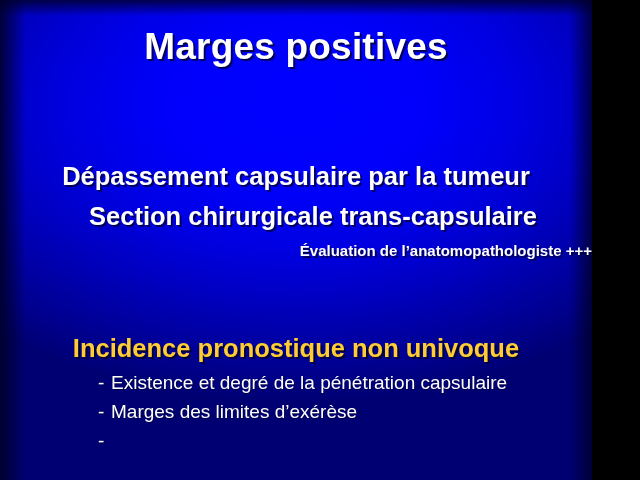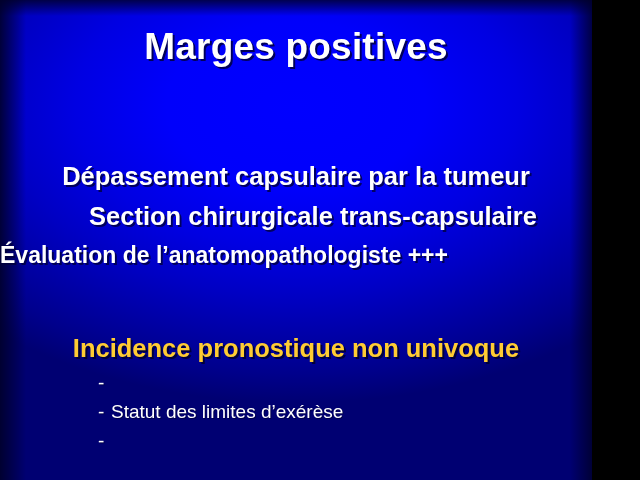--- a/index.html
+++ b/index.html
@@ -69,22 +69,22 @@
     text-shadow: 2px 2px 0 rgba(0, 0, 60, 0.8);
   }
 
   #heading-depassement { top: 163px; }
   #heading-section     { top: 203px; padding-left: 34px; }
 
   #heading-evaluation {
     left: 0;
     right: 0;
     top: 243px;
-    text-align: left;
-    font-size: 23px;
+    text-align: right;
+    font-size: 15px;
     color: #ffffff;
     text-shadow: 2px 2px 0 rgba(0, 0, 60, 0.8);
   }
 
   #heading-incidence {
     left: 0;
     right: 0;
     top: 335px;
     text-align: center;
     font-size: 25.5px;
@@ -132,24 +132,25 @@
 
     <div class="line heading-major" id="heading-section">Section chirurgicale trans-capsulaire</div>
 
     <div class="line" id="heading-evaluation">Évaluation de l’anatomopathologiste +++</div>
 
     <div class="line" id="heading-incidence">Incidence pronostique non univoque</div>
 
     <ul id="bullet-list">
       <li class="bullet-item">
         <span class="bullet-marker">-</span>
+        <span class="bullet-text">Existence et degré de la pénétration capsulaire</span>
       </li>
       <li class="bullet-item">
         <span class="bullet-marker">-</span>
-        <span class="bullet-text">Statut des limites d’exérèse</span>
+        <span class="bullet-text">Marges des limites d’exérèse</span>
       </li>
       <li class="bullet-item">
         <span class="bullet-marker">-</span>
       </li>
     </ul>
 
   </div>
 </div>
 
 </body></html>

